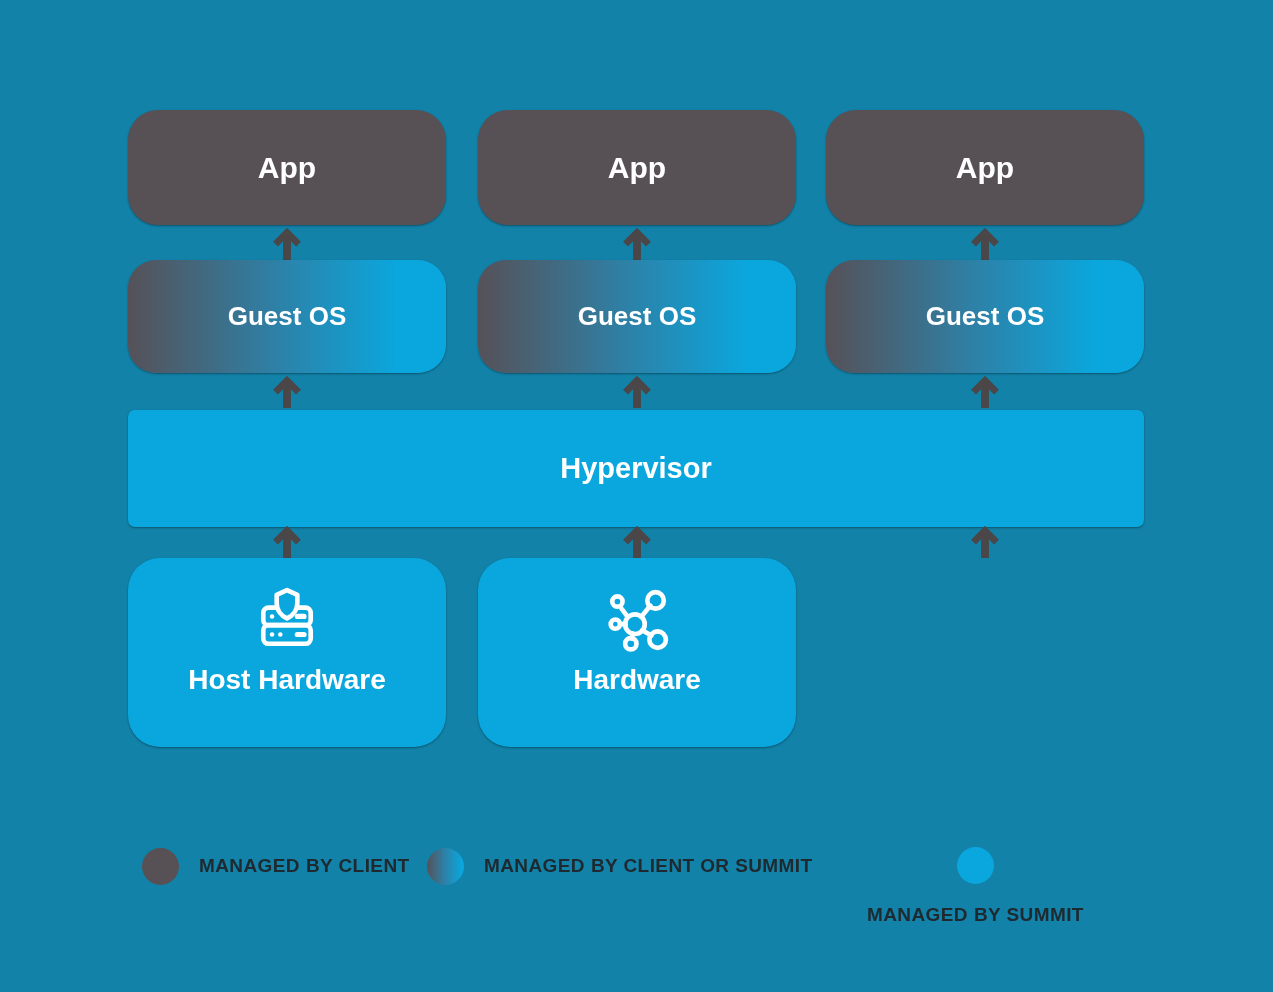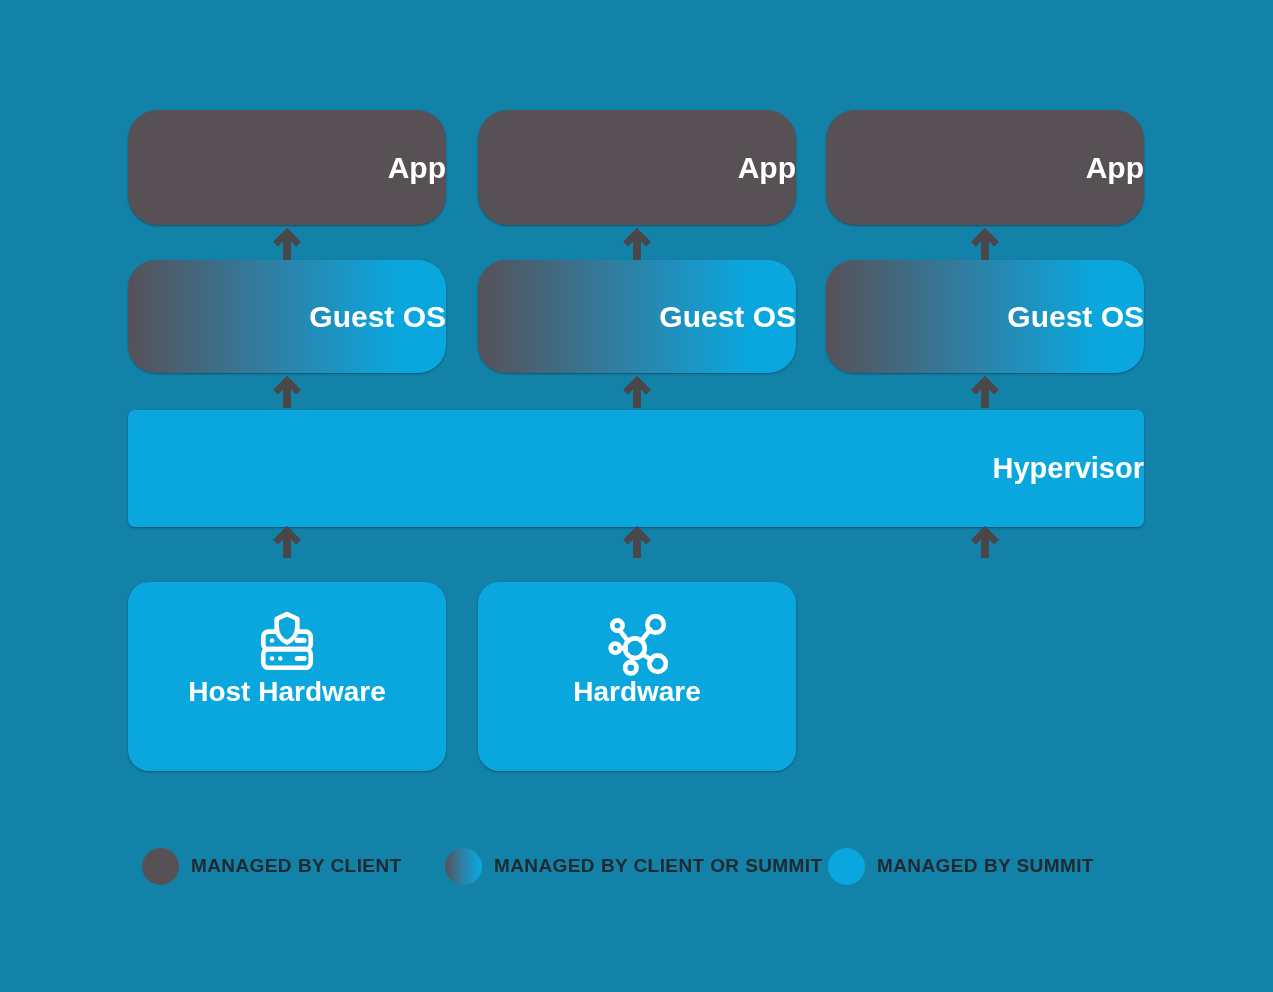--- a/index.html
+++ b/index.html
@@ -21,51 +21,50 @@
     position:relative;
     width:1273px;
     height:992px;
     background:var(--background);
     overflow:hidden;
   }
   .box{
     position:absolute;
     display:flex;
     align-items:center;
-    justify-content:flex-end;
+    justify-content:center;
     color:var(--box-text);
     font-weight:700;
     box-shadow:0 1px 2px rgba(0,0,0,.35);
   }
   .c1{left:128px;} .c2{left:478px;} .c3{left:826px;}
   .colw{width:318px;}
   .row-app{top:110px;height:115px;border-radius:30px;background:var(--client-dark);font-size:30px;}
   .row-guest{
-    top:260px;height:113px;border-radius:28px;font-size:30px;
+    top:260px;height:113px;border-radius:28px;font-size:26px;
     background:linear-gradient(90deg,var(--gradient-start) 0%,#2F7FA4 45%,var(--gradient-end) 85%);
   }
   .hypervisor{
     left:128px;top:410px;width:1016px;height:117px;
     border-radius:7px;background:var(--summit-blue);font-size:29px;
   }
   .row-infra{
-    top:558px;height:189px;border-radius:21px;background:var(--summit-blue);
-    flex-direction:column;justify-content:flex-start;padding-top:28px;
+    top:558px;height:189px;border-radius:32px;background:var(--summit-blue);
+    flex-direction:column;justify-content:flex-start;padding-top:28px;gap:12px;
     font-size:28px;
-    margin-top:24px;
   }
   .infra-icon{width:66px;height:66px;flex:0 0 auto;}
   .arrow{position:absolute;width:32px;height:33px;}
   .ar1{top:227px;} .ar2{top:375px;} .ar3{top:525px;}
   .ax1{left:271px;} .ax2{left:621px;} .ax3{left:969px;}
   .legend-item{
     position:absolute;top:847px;height:38px;
-    display:flex;align-items:center;gap:12px;
-  }
-  .li1{left:142px;} .li2{left:445px;} .li3{left:828px;}
+    display:flex;align-items:center;gap:20px;
+  }
+  .li1{left:142px;} .li2{left:427px;} .li3{left:867px;flex-direction:column;}
   .swatch{width:37px;height:37px;border-radius:50%;flex:0 0 auto;}
   .swatch.client{background:var(--client-dark);}
   .swatch.client-or-summit{background:linear-gradient(90deg,var(--gradient-start) 0%,#2F7FA4 45%,var(--gradient-end) 95%);}
   .swatch.summit{background:var(--summit-blue);}
   .legend-label{
     color:var(--legend-text);font-size:19px;letter-spacing:.4px;white-space:nowrap;
   }
   .legend-label .w1{font-weight:600;margin-right:6px;}
   .legend-label .w2{font-weight:800;}
 </style>

